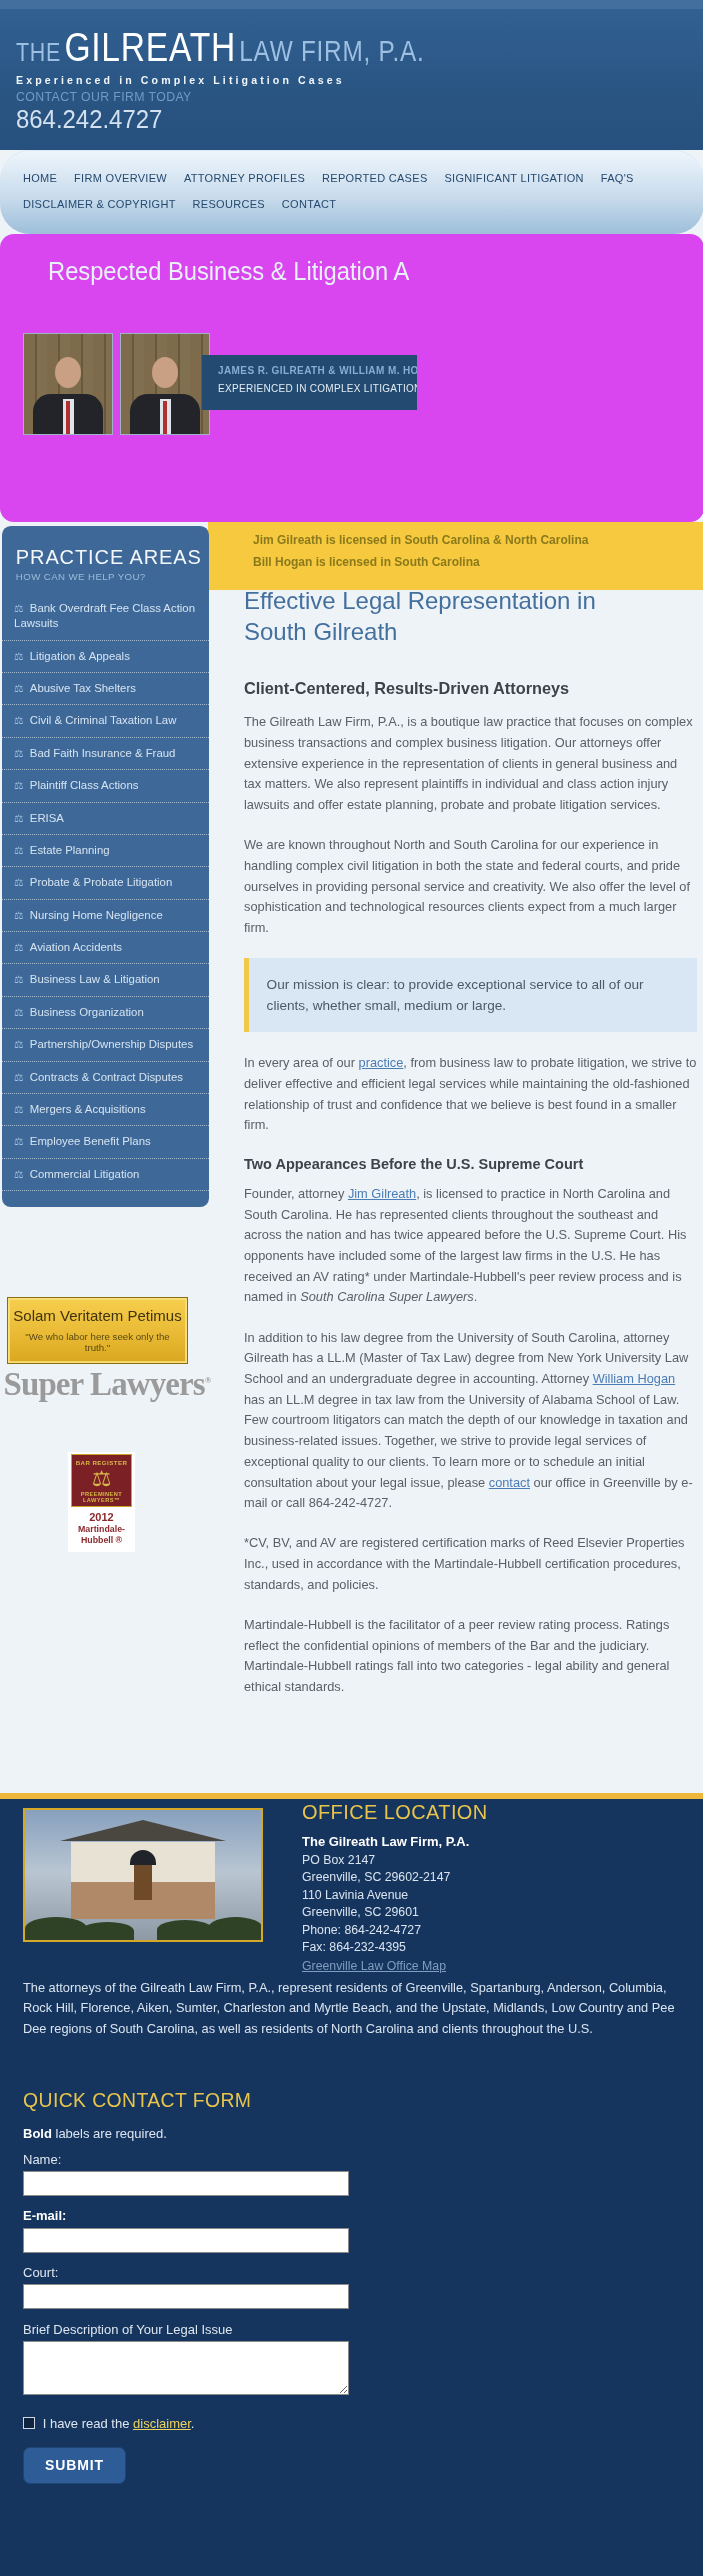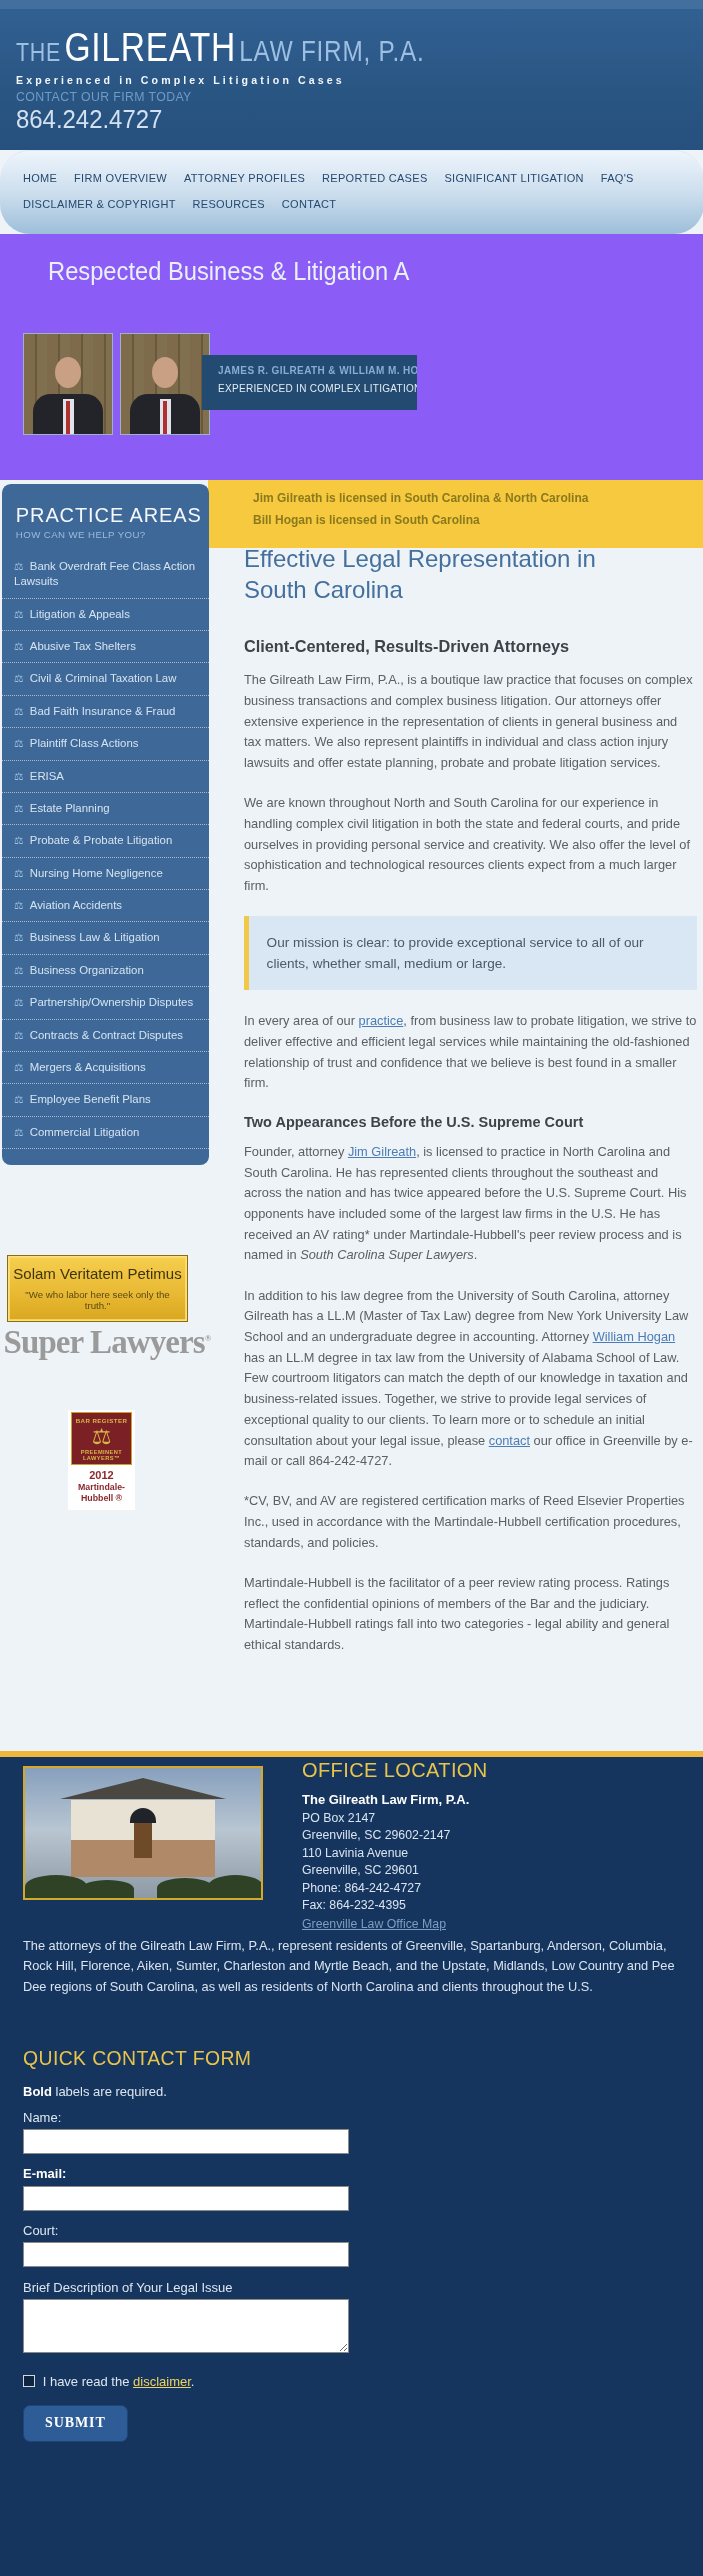--- a/index.html
+++ b/index.html
@@ -15,21 +15,21 @@
   .tagline{margin-top:4.4px;font-size:10.6px;font-weight:bold;letter-spacing:3.1px;color:#f2f6fa;}
   .contact-label{margin-top:4px;font-size:12.3px;color:#6f9bc8;letter-spacing:0.4px;}
   .phone{font-size:26px;color:#d3e1f0;transform:scaleX(.92);transform-origin:left;}
 
   
   .nav{height:84px;box-sizing:border-box;background:linear-gradient(180deg,#eef5fc 0%,#c9dcec 55%,#9cbeda 100%);border-top:0.9px solid #dce9f4;padding:18.5px 0 0 23px;border-radius:30px;}
   .nav-row{margin-bottom:9.7px;white-space:nowrap;}
   .nav a{color:#25496f;font-size:11px;text-decoration:none;margin-right:13px;letter-spacing:0.3px;}
 
   
-  .hero{height:246px;background:#8b5cf6;position:relative;}
+  .hero{height:288px;background:#d946ef;position:relative;border-radius:14px;}
   .hero-heading{position:absolute;left:48px;top:23px;margin:0;font-size:25.5px;font-weight:300;color:#e9f1f8;transform:scaleX(.93);transform-origin:left;white-space:nowrap;}
   .photo{position:absolute;width:88px;height:100px;top:99px;border:0.9px solid #9fb3c4;overflow:hidden;background:repeating-linear-gradient(90deg,#7d6b4c 0 10.6px,#6a583c 10.6px 13px,#81704f 13px 23px);}
   .photo1{left:23px;} .photo2{left:120px;}
   .photo .head{position:absolute;top:23px;left:31px;width:26px;height:31px;border-radius:50%;background:#c9a084;}
   .photo .suit{position:absolute;bottom:0;left:8.8px;right:8.8px;height:40px;background:#23242a;border-radius:17.6px 17.6px 0 0;}
   .photo .shirt{position:absolute;bottom:0;left:39px;width:10.6px;height:35px;background:#dfe4ea;}
   .photo .tie{position:absolute;bottom:0;left:42px;width:4.4px;height:33px;background:#b03030;}
   .hero-caption{position:absolute;left:202px;top:121px;width:215px;height:55px;background:#234a70;overflow:hidden;padding:10.6px 0 0 16px;box-sizing:border-box;}
   .cap1{font-size:10px;font-weight:bold;color:#86aed4;letter-spacing:0.4px;white-space:nowrap;}
   .cap2{margin-top:6.2px;font-size:10px;color:#e4edf5;letter-spacing:0.3px;white-space:nowrap;}
@@ -93,21 +93,21 @@
   .qform{position:absolute;left:23px;top:327px;width:334px;}
   .req-note{font-size:13px;color:#dde6f0;margin-bottom:10.6px;}
   .req-note b{color:#ffffff;}
   .qform label{display:block;font-size:13px;color:#dde6f0;margin-bottom:4.4px;}
   .qform label.bold{font-weight:bold;color:#ffffff;}
   .qform input[type="text"]{width:320px;height:21px;border:0.9px solid #8a8a8a;margin-bottom:12.3px;background:#fff;box-sizing:content-box;}
   .qform textarea{width:320px;height:48px;border:0.9px solid #8a8a8a;margin-bottom:14px;background:#fff;font-family:"Liberation Sans",sans-serif;}
   .cb-row{display:flex;align-items:center;font-size:13px;color:#dde6f0;margin:3.5px 0 16px;}
   .cb{width:9.7px;height:9.7px;background:#10243d;border:1.8px solid #cdd8e4;margin-right:8px;display:inline-block;cursor:pointer;}
   .link-yellow{color:#f0d35e;text-decoration:underline;cursor:pointer;}
-  .submit-btn{background:#2d5c96;border:0.9px solid #1d4677;border-radius:7px;color:#ffffff;font-weight:bold;font-size:14px;letter-spacing:0.9px;padding:9.7px 21px;cursor:pointer;font-family:Liberation Serif, serif;}
+  .submit-btn{background:#2d5c96;border:0.9px solid #1d4677;border-radius:7px;color:#ffffff;font-weight:bold;font-size:14px;letter-spacing:0.9px;padding:9.7px 21px;cursor:pointer;font-family:Liberation Sans, sans-serif;}
 
   .footer{height:115px;background:#2c5b8f;padding:37px 0 0 23px;box-sizing:border-box;font-size:11px;color:#d6e2ee;}
   .footer .frow{margin-bottom:18.5px;}
   .footer a{color:#f0d35e;text-decoration:underline;cursor:pointer;}
 </style>
 </head>
 <body>
 
 <div class="page">
 
@@ -204,21 +204,21 @@
         <div class="t1">BAR REGISTER</div>
         <div class="scales">⚖</div>
         <div class="t2">PREEMINENT LAWYERS™</div>
       </div>
       <div class="bar-year">2012</div>
       <div class="bar-mh">Martindale-</div>
       <div class="bar-mh">Hubbell ®</div>
     </div>
 
     <main class="main-col">
-      <h1>Effective Legal Representation in South Carolina</h1>
+      <h1>Effective Legal Representation in South Gilreath</h1>
       <h2>Client-Centered, Results-Driven Attorneys</h2>
       <p>The Gilreath Law Firm, P.A., is a boutique law practice that focuses on complex business transactions and complex business litigation. Our attorneys offer extensive experience in the representation of clients in general business and tax matters. We also represent plaintiffs in individual and class action injury lawsuits and offer estate planning, probate and probate litigation services.</p>
       <p>We are known throughout North and South Carolina for our experience in handling complex civil litigation in both the state and federal courts, and pride ourselves in providing personal service and creativity. We also offer the level of sophistication and technological resources clients expect from a much larger firm.</p>
       <div class="mission">Our mission is clear: to provide exceptional service to all of our clients, whether small, medium or large.</div>
       <p><span>In every area of our </span><a class="tlink">practice</a><span>, from business law to probate litigation, we strive to deliver effective and efficient legal services while maintaining the old-fashioned relationship of trust and confidence that we believe is best found in a smaller firm.</span></p>
       <h3>Two Appearances Before the U.S. Supreme Court</h3>
       <p><span>Founder, attorney </span><a class="tlink">Jim Gilreath</a><span>, is licensed to practice in North Carolina and South Carolina. He has represented clients throughout the southeast and across the nation and has twice appeared before the U.S. Supreme Court. His opponents have included some of the largest law firms in the U.S. He has received an AV rating* under Martindale-Hubbell's peer review process and is named in </span><span class="italic">South Carolina Super Lawyers</span><span>.</span></p>
       <p><span>In addition to his law degree from the University of South Carolina, attorney Gilreath has a LL.M (Master of Tax Law) degree from New York University Law School and an undergraduate degree in accounting. Attorney </span><a class="tlink">William Hogan</a><span> has an LL.M degree in tax law from the University of Alabama School of Law. Few courtroom litigators can match the depth of our knowledge in taxation and business-related issues. Together, we strive to provide legal services of exceptional quality to our clients. To learn more or to schedule an initial consultation about your legal issue, please </span><a class="tlink">contact</a><span> our office in Greenville by e-mail or call 864-242-4727.</span></p>
       <p>*CV, BV, and AV are registered certification marks of Reed Elsevier Properties Inc., used in accordance with the Martindale-Hubbell certification procedures, standards, and policies.</p>
       <p>Martindale-Hubbell is the facilitator of a peer review rating process. Ratings reflect the confidential opinions of members of the Bar and the judiciary. Martindale-Hubbell ratings fall into two categories - legal ability and general ethical standards.</p>

